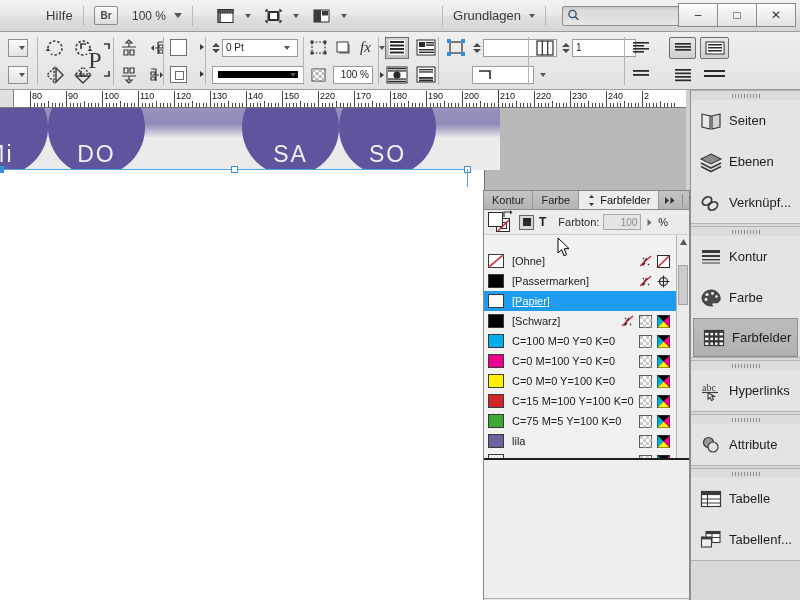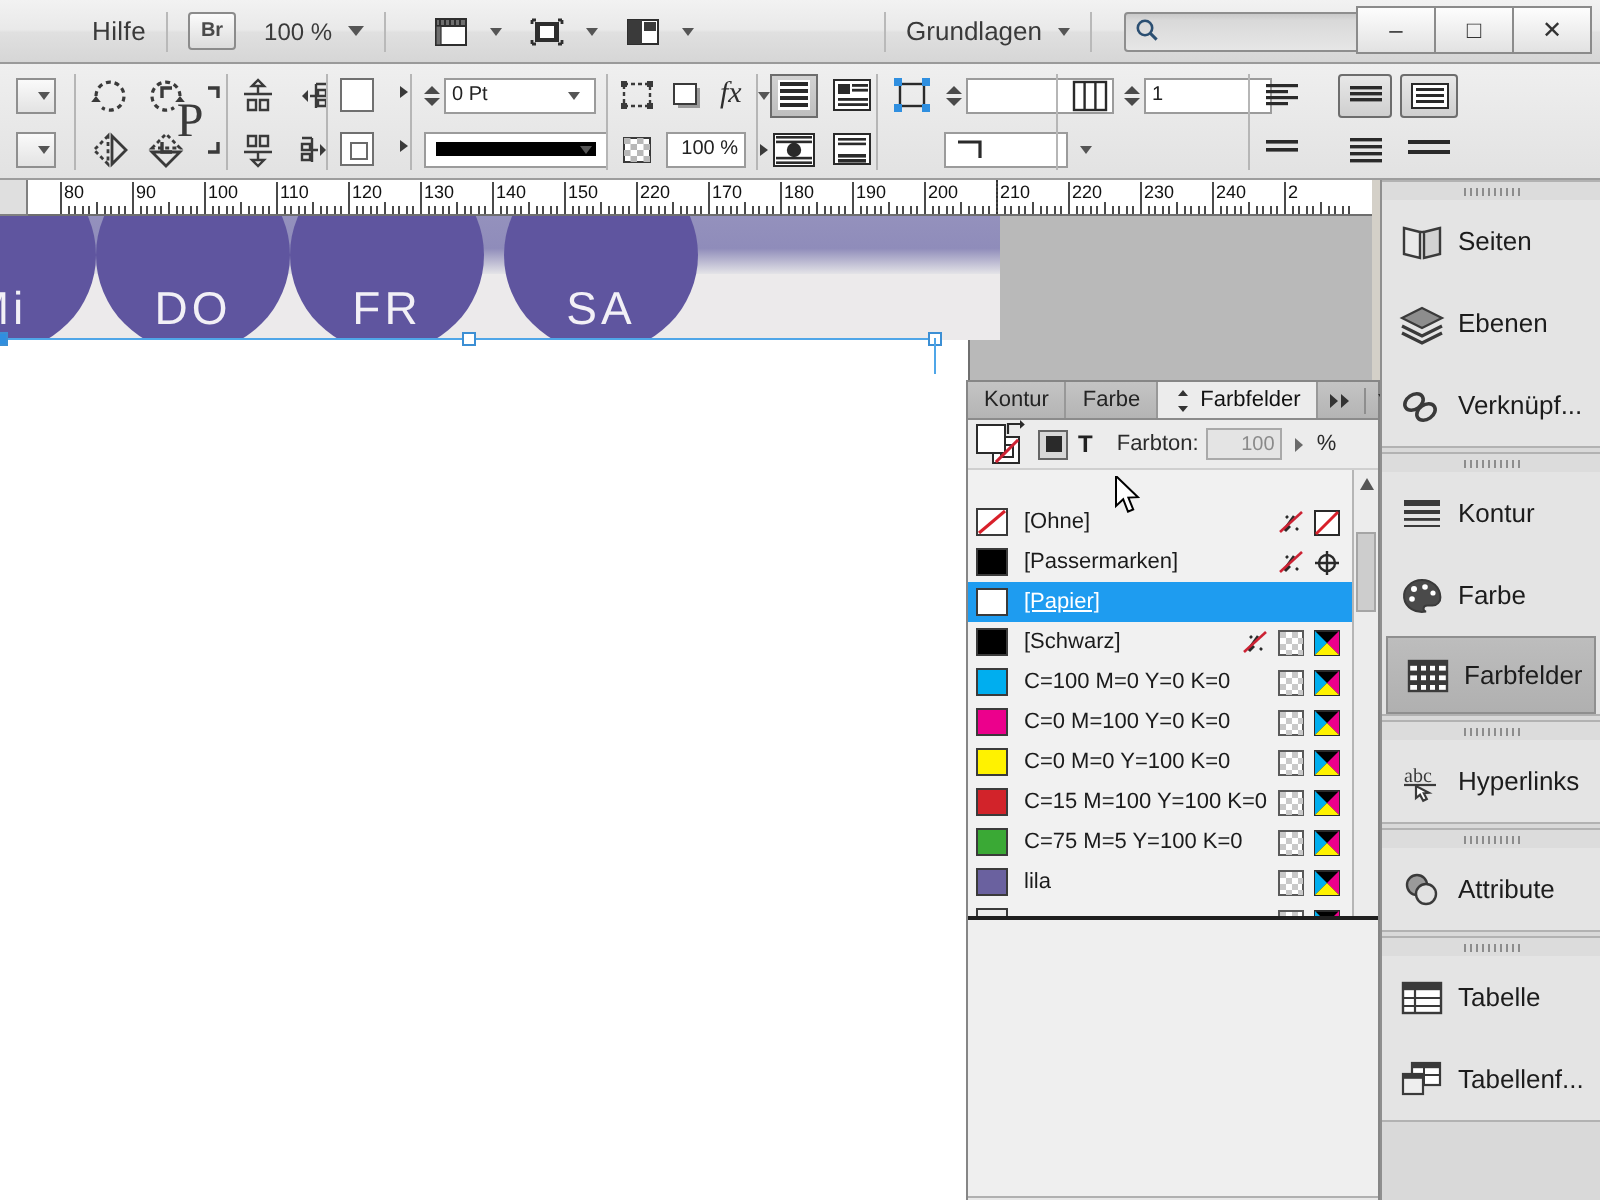--- a/index.html
+++ b/index.html
@@ -750,25 +750,25 @@
     <div class="pasteboard"></div>
     <div class="page">
       <div class="artwork" id="artwork">
         <div class="band-lower"></div>
       <div class="circ" style="left: -33px; background: rgb(95, 85, 159);">
             <span>Mi</span>
           </div>
           <div class="circ" style="left: 64px; background: rgb(95, 85, 159);">
             <span>DO</span>
           </div>
-          <div class="circ" style="left: 161px; background: rgb(95, 85, 159);">
-            <span>FR</span>
-          </div>
-          <div class="circ" style="left: 268px; background: rgb(95, 85, 159);">
+          <div class="circ" style="left: 258px; background: rgb(95, 85, 159);">
             <span>SA</span>
+          </div>
+          <div class="circ" style="left: 355px; background: rgb(95, 85, 159);">
+            <span>SO</span>
           </div>
         </div>
       <div class="selbox">
         <div class="selh filled" style="left:-3px"></div>
         <div class="selh" style="left:231px"></div>
         <div class="selh" style="left:464px"></div>
       </div>
       <div class="vguide"></div>
     </div>
   </div>

